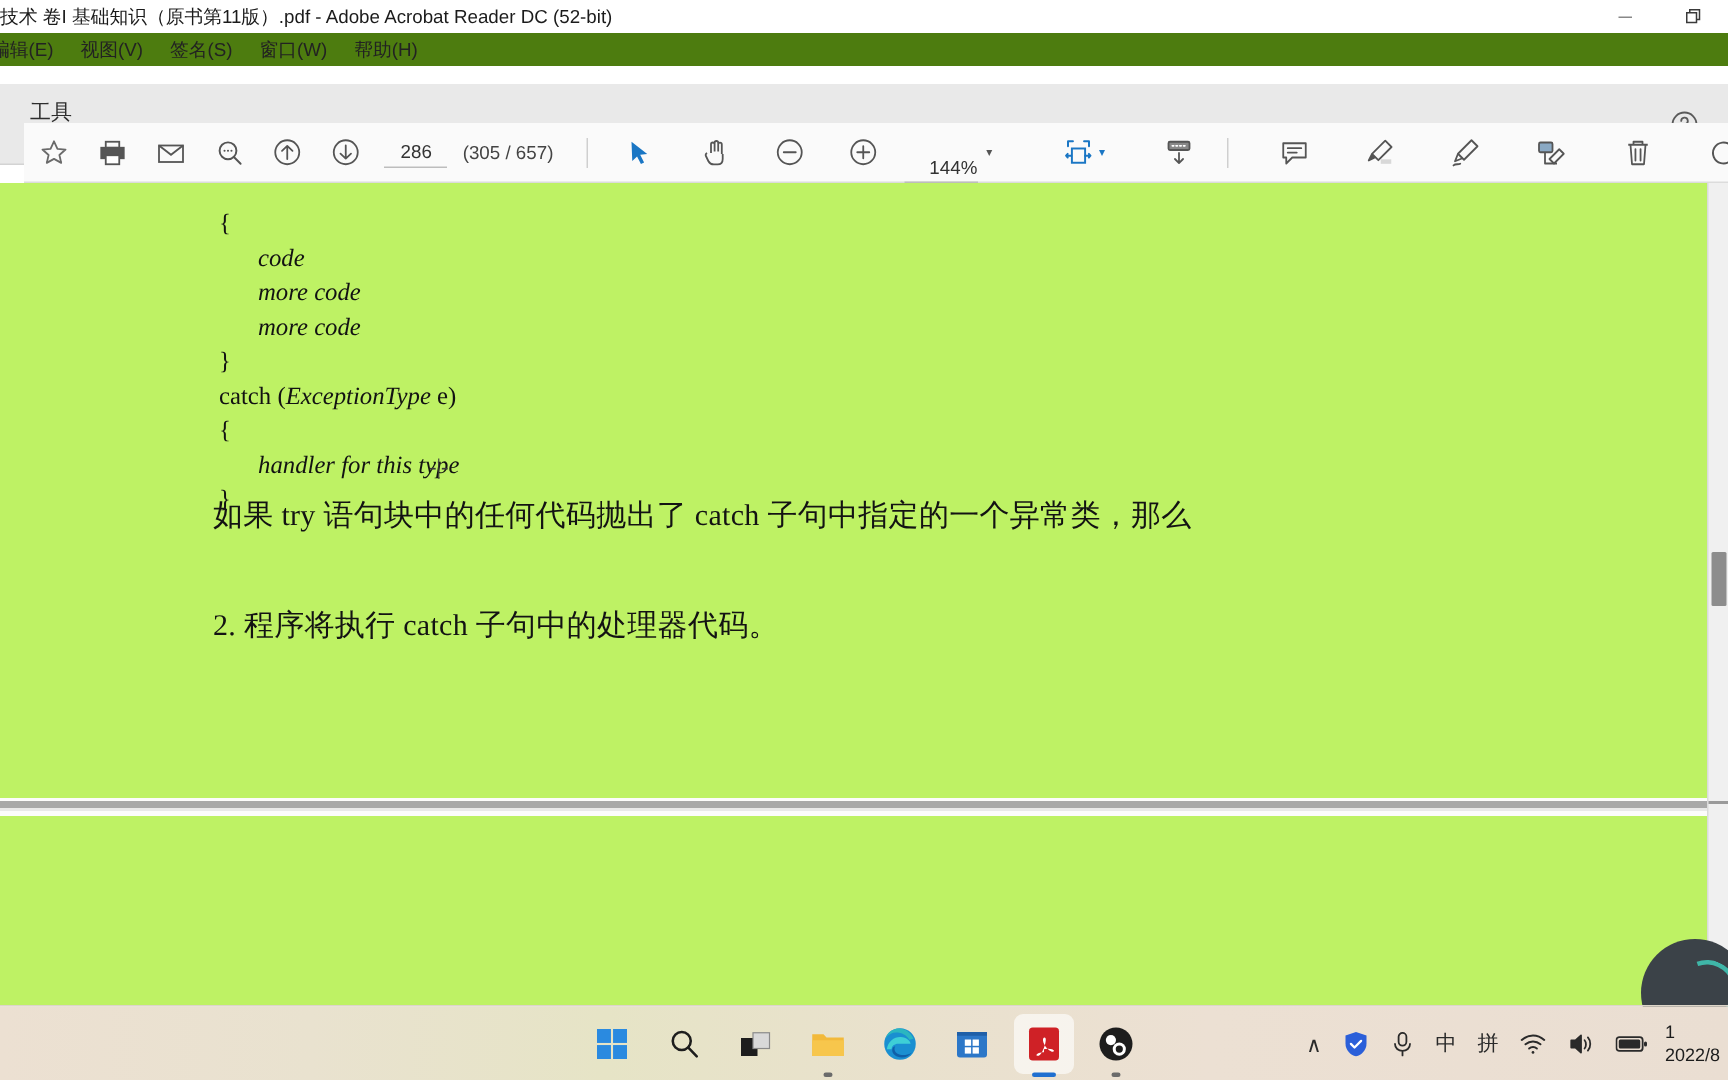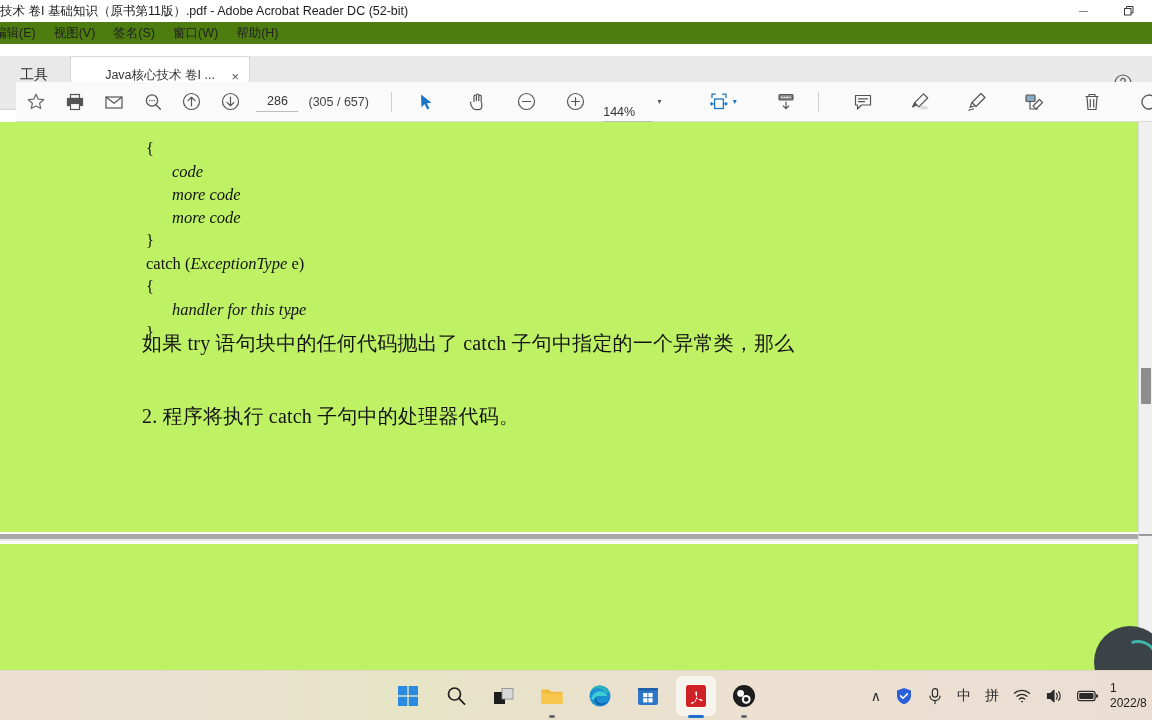--- a/index.html
+++ b/index.html
@@ -89,21 +89,21 @@
   .page-field {
     width: 42px; height: 20px; margin-left: 6px;
     border: none; border-bottom: 1px solid #bdbdbd;
     background: transparent; text-align: center;
     font-size: 12.5px; color: #333;
     font-family: "Liberation Sans", sans-serif;
     outline: none;
   }
   .page-total { font-size: 12.5px; color: #444; margin-left: 10px; white-space: nowrap; }
   .zoom-field {
-    width: 52px; text-align: left; font-size: 12.5px; color: #333;
+    width: 52px; text-align: right; font-size: 12.5px; color: #333;
     border-bottom: 1px solid #bdbdbd; height: 20px; line-height: 20px;
     margin-left: 8px;
     margin-top: 20px;
   }
   .zoom-caret { margin-left: 6px; color: #555; font-size: 8px; }
   .caret-sm { font-size: 8px; color: #1a76c4; margin-left: -6px; margin-right: 2px; }
 
   
   .docview {
     position: absolute; top: 122px; left: 0; width: 1152px; height: 548px;
@@ -229,24 +229,20 @@
   <div class="menubar">
     <div class="menu-item">编辑(E)</div>
     <div class="menu-item">视图(V)</div>
     <div class="menu-item">签名(S)</div>
     <div class="menu-item">窗口(W)</div>
     <div class="menu-item">帮助(H)</div>
   </div>
 
   <div class="tabbar">
     <div class="tools-tab">工具</div>
-    <div class="doc-tab">
-      <span class="doc-tab-label">Java核心技术 卷I ...</span>
-      <span class="doc-tab-close">×</span>
-    </div>
     <div class="help-btn">
       <svg width="22" height="22" viewBox="0 0 22 22" fill="none" stroke="#5a5a5a" stroke-width="1.2">
         <circle cx="11" cy="11" r="8"></circle>
         <path d="M8.8 8.6a2.2 2.2 0 1 1 2.9 2.1c-.5.2-.7.6-.7 1.1v.5" stroke-linecap="round"></path>
         <circle cx="11" cy="15.2" r="0.8" fill="#5a5a5a" stroke="none"></circle>
       </svg>
     </div>
   </div>
 
   <div class="toolbar">

